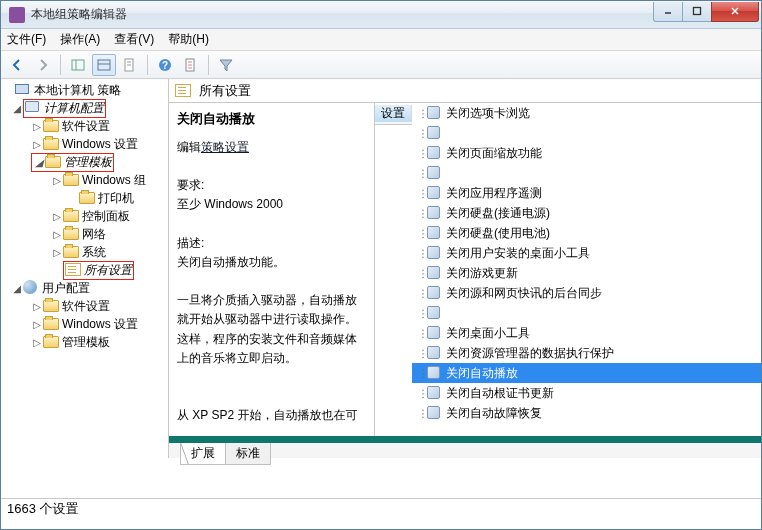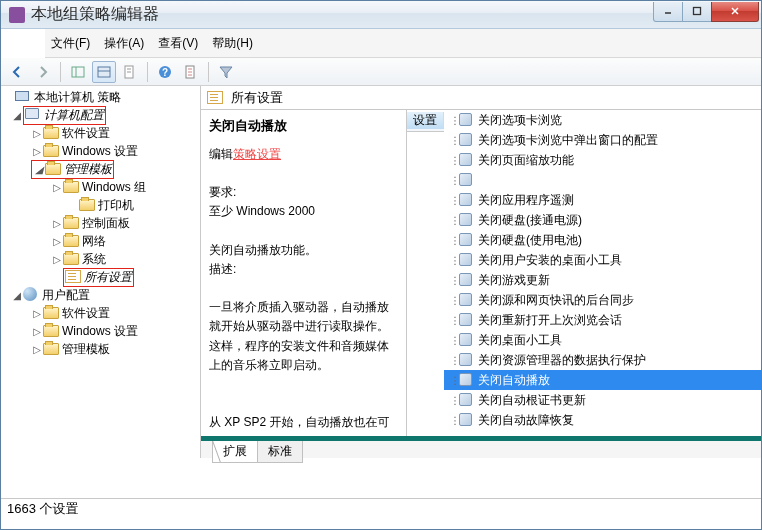--- a/index.html
+++ b/index.html
@@ -1,43 +1,43 @@
 <!DOCTYPE html>
 <html><head>
 <meta charset="utf-8">
 <style>
 * { box-sizing: border-box; font-family: "Microsoft YaHei", "Segoe UI", Tahoma, sans-serif; }
 body { margin: 0; overflow: hidden; background: #fff; }
 .window { width: 762px; height: 530px; border: 1px solid #5a7fa0; display: flex; flex-direction: column; background: #fff; }
 
 
-.titlebar { height: 28px; background: linear-gradient(to bottom, #f5f8fb 0%, #e8eef5 45%, #d9e4ee 46%, #e2ebf3 100%); display: flex; align-items: center; padding: 0 2px 0 8px; font-size: 16px; color: #2a2a2a; border-bottom: 1px solid #b5c9dc; position: relative; }
+.titlebar { height: 28px; background: linear-gradient(to bottom, #f5f8fb 0%, #e8eef5 45%, #d9e4ee 46%, #e2ebf3 100%); display: flex; align-items: center; padding: 0 2px 0 8px; font-size: 12px; color: #2a2a2a; border-bottom: 1px solid #b5c9dc; position: relative; }
 .titlebar .title-icon { width: 16px; height: 16px; margin-right: 6px; background: #874f9e; border-radius: 2px; display:inline-block;}
 .titlebar .caption { flex: 1; }
 .titlebar .win-buttons { display: flex; height: 20px; margin-top:-6px;}
 .titlebar .win-btn { width: 30px; height: 20px; display: flex; align-items: center; justify-content: center; font-size: 10px; font-family: Arial; background: linear-gradient(to bottom,#e8eff6,#cfdfee); border:1px solid #8aa7c2; border-top:none; margin-left:-1px;}
 .titlebar .win-btn.min { border-bottom-left-radius:3px;}
 .titlebar .win-btn.close { width: 48px; background: linear-gradient(to bottom,#e68a82 0%,#d9534a 45%,#c13a2e 46%,#d9534a 100%); color:#fff; border-color:#8a3e36; border-bottom-right-radius:3px;}
 .titlebar .win-btn svg { width:10px; height:10px; }
 
 
-.menubar { height: 29px; display: flex; align-items: center; padding: 0 6px; font-size: 12px; gap: 14px; border-bottom: 1px solid #d9d9d9; background:#f5f5f5;margin-left:44px;}
+.menubar { height: 22px; display: flex; align-items: center; padding: 0 6px; font-size: 12px; gap: 14px; border-bottom: 1px solid #d9d9d9; background:#f5f5f5;}
 
 
 .toolbar { height: 28px; display: flex; align-items: center; padding: 0 4px; border-bottom: 1px solid #d0d0d0; background: linear-gradient(to bottom,#fcfcfc,#eef2f6); gap:2px;}
 .toolbar .tbtn { width: 24px; height: 22px; display:flex; align-items:center; justify-content:center; border:1px solid transparent; border-radius:2px;}
 .toolbar .tbtn.sel { border-color:#9cb7d4; background:linear-gradient(to bottom,#eaf3fb,#d6e7f7);}
 .toolbar .sep { width:1px; height:20px; background:#c9c9c9; margin:0 3px;}
 .toolbar svg { width:16px; height:16px; }
 
 
 .body { flex: 1; display: flex; min-height: 0; }
 
 
-.tree-pane { width: 200px; border-right: 1px solid #c9c9c9; overflow:auto; font-size:12px; padding:2px 0;}
+.tree-pane { width: 168px; border-right: 1px solid #c9c9c9; overflow:auto; font-size:12px; padding:2px 0;}
 .tree-pane::-webkit-scrollbar{width:16px;height:16px;}
 .tree-pane::-webkit-scrollbar-track{background:#f0f0f0;border:1px solid #dadada;}
 .tree-pane::-webkit-scrollbar-thumb{background:#cdcdcd;border:1px solid #a0a0a0;}
 .tree-row { display:flex; align-items:center; height:18px; white-space:nowrap; padding-right:4px;}
 .tree-row .twisty { width:12px; text-align:center; font-size:10px; color:#595959; font-family:Arial;}
 .tree-row .icon { width:16px; height:16px; margin-right:3px; flex:none;}
 .tree-row .lbl { }
 .redbox { border:1.5px solid #e2231a; padding:0 1px; margin:-1px 0;font-style:italic;}
 .folder-icon { display:inline-block; width:16px; height:12px; background:linear-gradient(to bottom,#fff3c8,#f3cf6a); border:1px solid #caa23b; border-radius:1px; position:relative; margin-top:2px;}
 .folder-icon::before{content:"";position:absolute;top:-3px;left:1px;width:6px;height:3px;background:#f3cf6a;border:1px solid #caa23b;border-bottom:none;}
@@ -49,39 +49,39 @@
 
 
 .right-pane { flex:1; display:flex; flex-direction:column; min-width:0;}
 .header-band { height:24px; display:flex; align-items:center; border-bottom:1px solid #c9c9c9; padding:0 6px; font-size:13px; gap:6px; background:#fff;}
 .header-band .h-icon{width:18px;height:15px;}
 .detail-split { flex:1; display:flex; min-height:0;}
 
 
 .desc-col { width:206px; border-right:1px solid #c9c9c9; overflow:auto; font-size:12px; padding:6px 8px; line-height:1.6;}
 .desc-col .heading{font-weight:bold; font-size:13px; margin-bottom:8px;}
-.desc-col a{color:#ef4444; text-decoration:underline;}
+.desc-col a{color:#0f172a; text-decoration:underline;}
 
 
 .list-col { flex:1; display:flex; min-width:0;}
 .list-header { height:22px; display:flex; align-items:center; border-bottom:1px solid #c9c9c9; background:linear-gradient(to bottom,#fff,#f2f6fa); font-size:12px;}
 .list-header .col { padding:0 6px; flex:1; border-right:1px solid #d9d9d9;}
 .list-header .col.sel{background:linear-gradient(to bottom,#e3f1fb,#c0ddf4);}
 .list-body { flex:1; overflow-y:scroll; font-size:12px;}
 .list-body::-webkit-scrollbar{width:16px;}
 .list-body::-webkit-scrollbar-track{background:#f0f0f0;border-left:1px solid #dadada;}
 .list-body::-webkit-scrollbar-thumb{background:#cdcdcd;border:1px solid #a0a0a0;border-radius:2px;}
 .list-row { display:flex; align-items:center; height:20px; padding:0 6px; gap:5px; white-space:nowrap;}
 .list-row.selected { background:#2f8aef; color:#fff;}
 .list-row .dotted{width:4px;font-size:10px;color:#666;}
 .list-row .item-icon{width:14px;height:14px;flex:none;}
 .policy-icon{display:inline-block;width:13px;height:13px;background:linear-gradient(135deg,#e6eef7,#b8cde3);border:1px solid #7a97b8;border-radius:2px;}
 
 
-.bottom-tabs { height:22px; border-top:5px solid #0f766e; display:flex; align-items:flex-start; font-size:12px; padding-left:4px; background:#f5f5f5;}
+.bottom-tabs { height:22px; border-top:7px solid #0f766e; display:flex; align-items:flex-start; font-size:12px; padding-left:4px; background:#f5f5f5;}
 .bottom-tabs .slash{width:12px;height:21px;border-right:1px solid #b0b0b0;transform:skewX(20deg);margin-right:-5px;}
 .bottom-tabs .tab{ padding:2px 10px; border:1px solid #c0c0c0; border-top:none; background:#fff; margin-right:-1px;}
 .bottom-tabs .tab.back{background:#f0f0f0;position:relative;top:0px;}
 
 
 .statusbar { height:31px; border-top:1px solid #c9c9c9; font-size:13px; padding:1px 6px; background:#fff;margin-top:40px;}
 </style>
 </head>
 <body>
 
@@ -265,43 +265,42 @@
 
         <div class="desc-col">
           <div class="heading">关闭自动播放</div>
           <div>
             <span>编辑</span><a href="#">策略设置</a>
           </div>
           <br>
           <div>要求:</div>
           <div>至少 Windows 2000</div>
           <br>
+          <div>描述:</div>
           <div>关闭自动播放功能。</div>
-          <div>描述:</div>
           <br>
           <div>一旦将介质插入驱动器，自动播放就开始从驱动器中进行读取操作。这样，程序的安装文件和音频媒体上的音乐将立即启动。</div>
           <br>
           <br>
           <div>从 XP SP2 开始，自动播放也在可</div>
         </div>
 
         <div class="list-col">
           <div class="list-header">
             <div class="col sel">设置</div>
           </div>
           <div class="list-body" id="list-body">
               <div class="list-row">
                 <span class="dotted">⋮</span>
                 <span class="item-icon"><span class="policy-icon"></span></span>
                 <span>关闭选项卡浏览</span>
               </div>
               <div class="list-row">
                 <span class="dotted">⋮</span>
                 <span class="item-icon"><span class="policy-icon"></span></span>
-                <span>关闭选项卡浏览中弹出窗口的配置</span>
               </div>
               <div class="list-row">
                 <span class="dotted">⋮</span>
                 <span class="item-icon"><span class="policy-icon"></span></span>
                 <span>关闭页面缩放功能</span>
               </div>
               <div class="list-row">
                 <span class="dotted">⋮</span>
                 <span class="item-icon"><span class="policy-icon"></span></span>
               </div>
@@ -331,21 +330,20 @@
                 <span>关闭游戏更新</span>
               </div>
               <div class="list-row">
                 <span class="dotted">⋮</span>
                 <span class="item-icon"><span class="policy-icon"></span></span>
                 <span>关闭源和网页快讯的后台同步</span>
               </div>
               <div class="list-row">
                 <span class="dotted">⋮</span>
                 <span class="item-icon"><span class="policy-icon"></span></span>
-                <span>关闭重新打开上次浏览会话</span>
               </div>
               <div class="list-row">
                 <span class="dotted">⋮</span>
                 <span class="item-icon"><span class="policy-icon"></span></span>
                 <span>关闭桌面小工具</span>
               </div>
               <div class="list-row">
                 <span class="dotted">⋮</span>
                 <span class="item-icon"><span class="policy-icon"></span></span>
                 <span>关闭资源管理器的数据执行保护</span>

